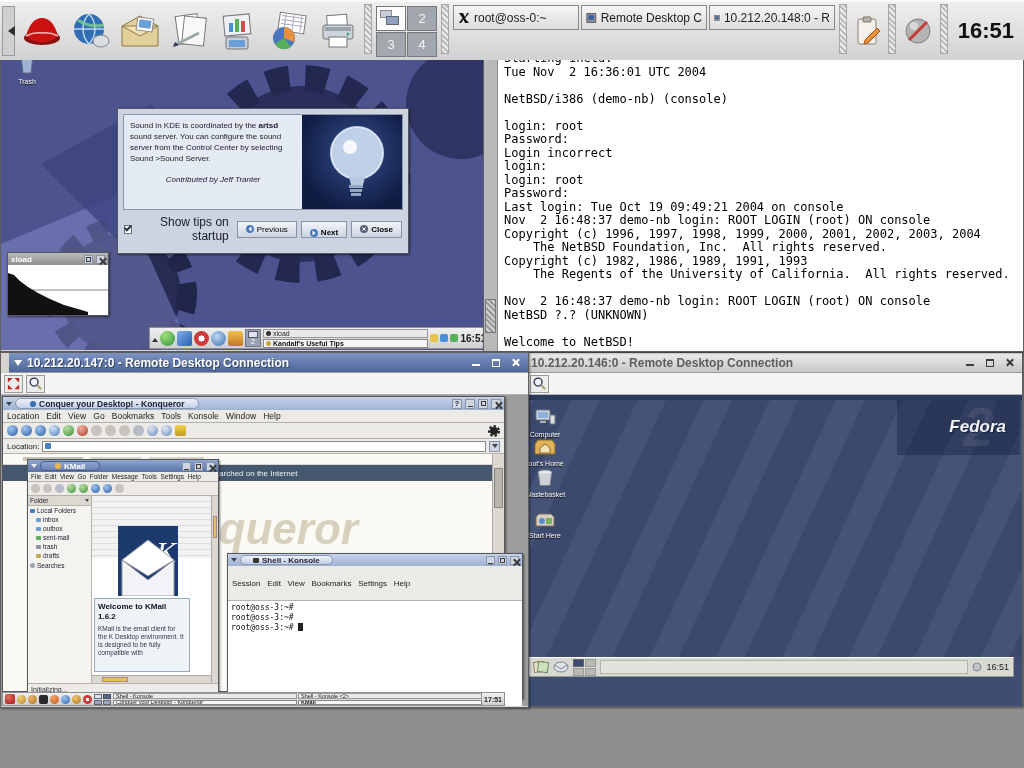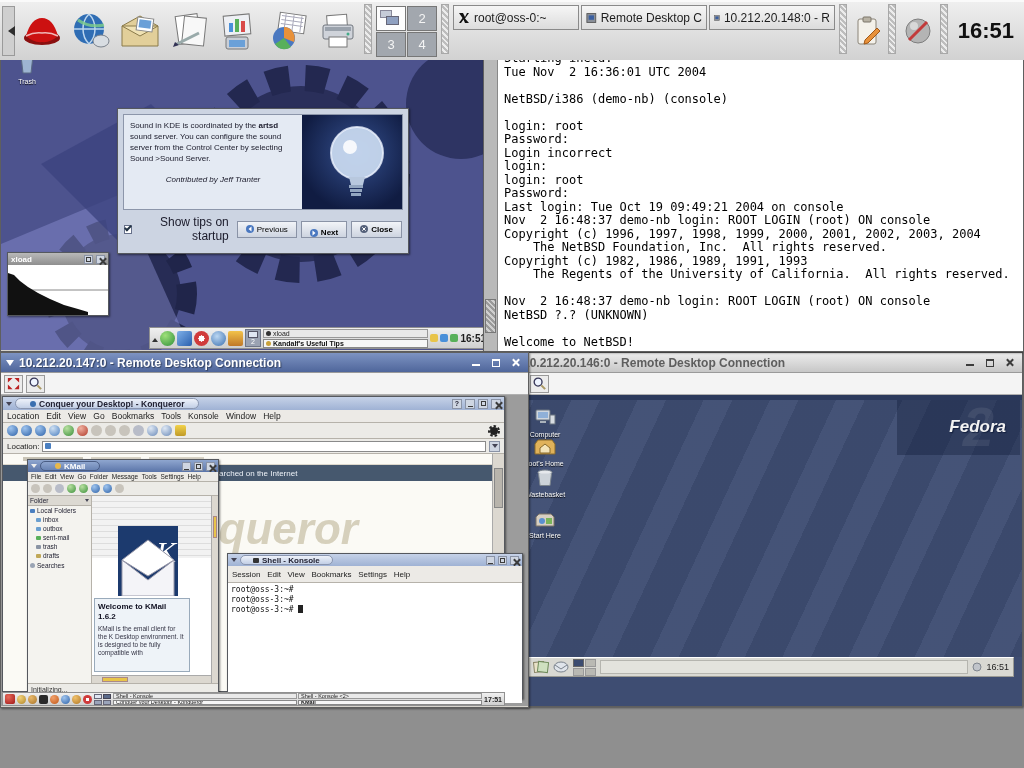--- a/index.html
+++ b/index.html
@@ -1,20 +1,20 @@
 <!DOCTYPE html>
 <html><head>
 <meta charset="utf-8">
 <style>
 *{margin:0;padding:0;box-sizing:border-box;}
 html,body{width:1024px;height:768px;overflow:hidden;}
 body{position:relative;background:#8f8f8f;font-family:"Liberation Sans",sans-serif;}
 .abs{position:absolute;}
 .win{position:absolute;background:#d6d3cc;border:1px solid #5f5f5f;box-shadow:1px 1px 2px rgba(0,0,0,.45);}
-.tbar{height:20px;display:flex;align-items:center;gap:5px;padding:0 5px;background:linear-gradient(#ececec,#c7c7c7);border-bottom:1px solid #9a9a9a;font-size:12px;font-weight:bold;color:#5e5e5e;white-space:nowrap;overflow:hidden;}
+.tbar{height:20px;display:flex;align-items:center;gap:5px;padding:0 5px;background:linear-gradient(#ececec,#c7c7c7);border-bottom:1px solid #9a9a9a;font-size:12px;font-weight:bold;color:#5e5e5e;white-space:nowrap;overflow:hidden;margin-left:8px;}
 .tbar.active{background:linear-gradient(#7d93c2,#4f669b);color:#fff;text-shadow:1px 1px 1px #32405f;}
 .tsp{flex:1;}
 .tbtn{width:15px;height:14px;display:flex;align-items:center;justify-content:center;flex:0 0 auto;}
 .min-ico{width:8px;height:7px;border-bottom:2px solid #3c3c3c;}
 .max-ico{width:8px;height:8px;border:1px solid #3c3c3c;border-top:2px solid #3c3c3c;}
 .x-ico{position:relative;width:9px;height:9px;}
 .x-ico::before,.x-ico::after{content:"";position:absolute;left:4px;top:0;width:2px;height:9px;background:#3c3c3c;}
 .x-ico::before{transform:rotate(45deg);} .x-ico::after{transform:rotate(-45deg);}
 .tbar.active .min-ico{border-color:#fff;}
 .tbar.active .max-ico{border-color:#fff;}
@@ -439,21 +439,21 @@
         <span class="kbtn" style="width:9px;height:9px;">
             <span class="min-ico" style="width:5px;border-bottom-width:1px;"></span>
           </span>
         <span class="kbtn" style="width:9px;height:9px;">
             <span class="max-ico" style="width:5px;height:5px;border-width:1px;"></span>
           </span>
         <span class="kbtn" style="width:9px;height:9px;">
             <span class="x-ico" style="width:5px;height:5px;"></span>
           </span>
       </div>
-      <div class="menub" style="height:12px;font-size:8px;padding:8px 4px;"><span>Session   Edit   View   Bookmarks   Settings   Help</span></div>
+      <div class="menub" style="height:12px;font-size:8px;padding:17px 4px;"><span>Session   Edit   View   Bookmarks   Settings   Help</span></div>
       <div style="height:120px;background:#fff;padding:2px 3px;font-size:8px;line-height:10px;color:#111;">
         <span class="mono" style="white-space:pre;">root@oss-3:~#
 root@oss-3:~#
 root@oss-3:~# </span><span style="display:inline-block;width:5px;height:8px;background:#222;vertical-align:-1px;"></span>
       </div>
     </div>
 
     <div class="kwin" style="left:26px;top:64px;width:192px;height:236px;">
       <div class="ktit" style="height:12px;font-size:8px;">
         <span class="chev" style="border-width:3px;border-top-width:4px;margin-top:3px;border-top-color:#eee;"></span>

